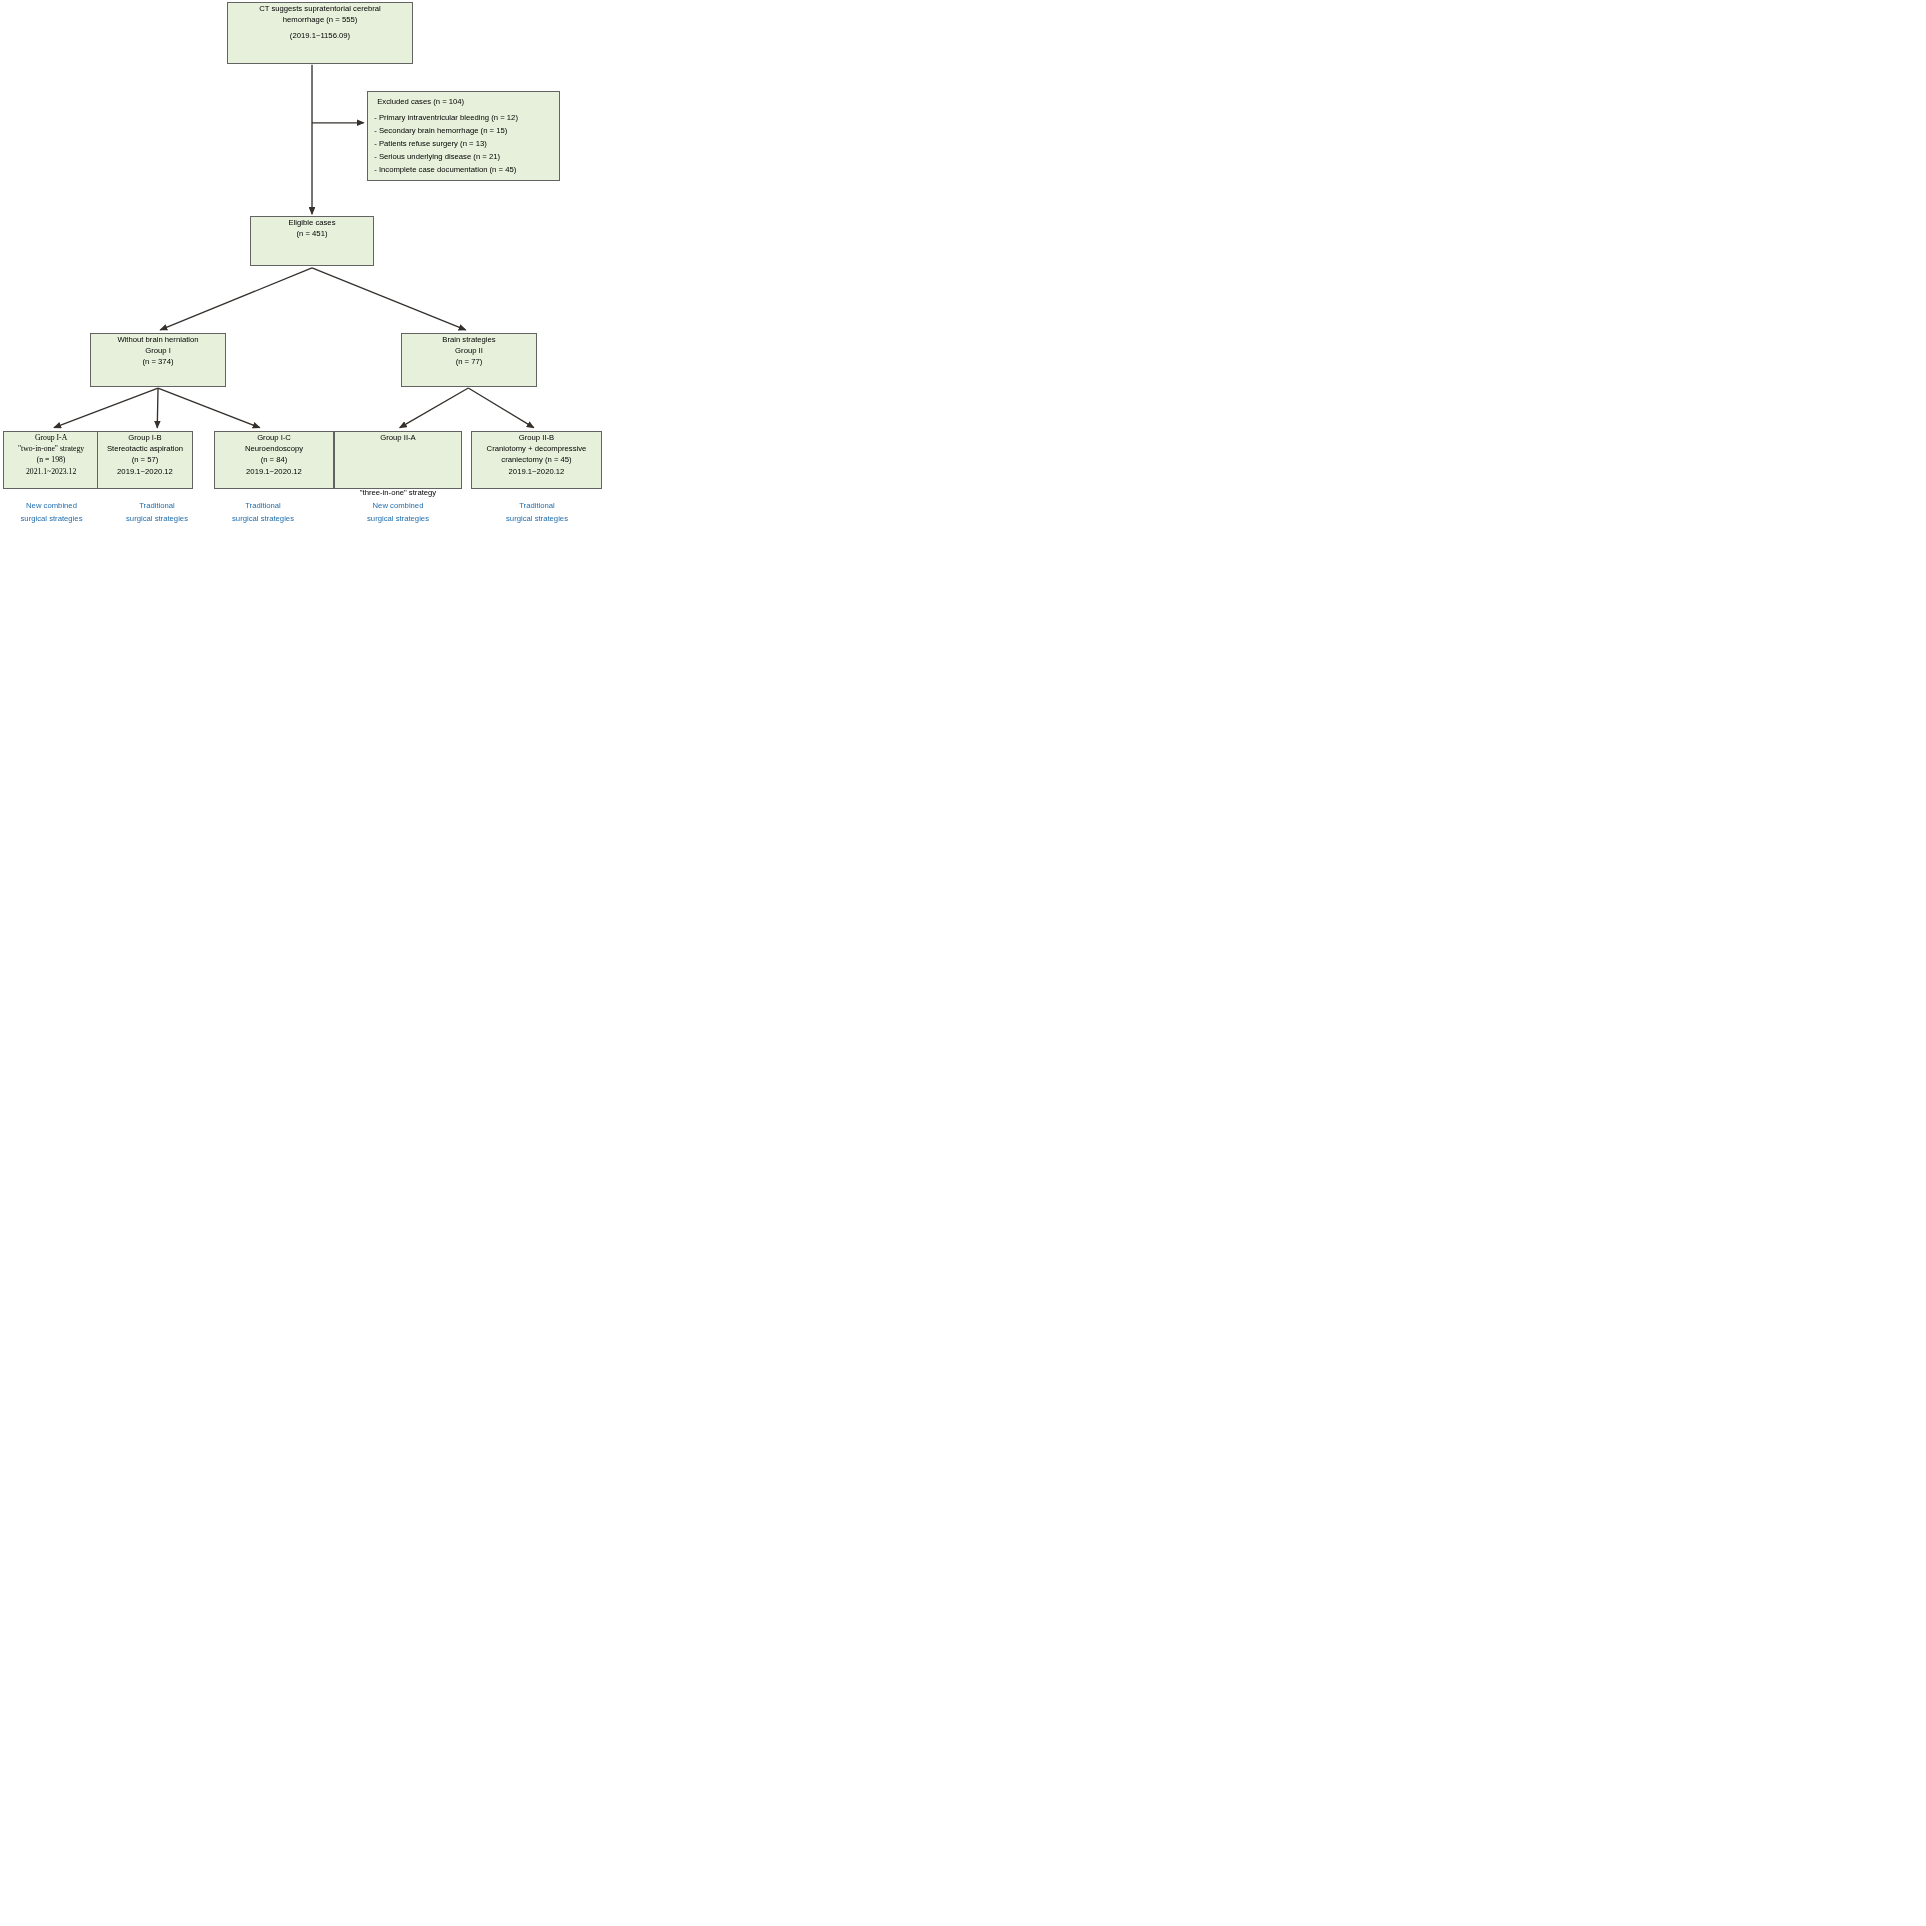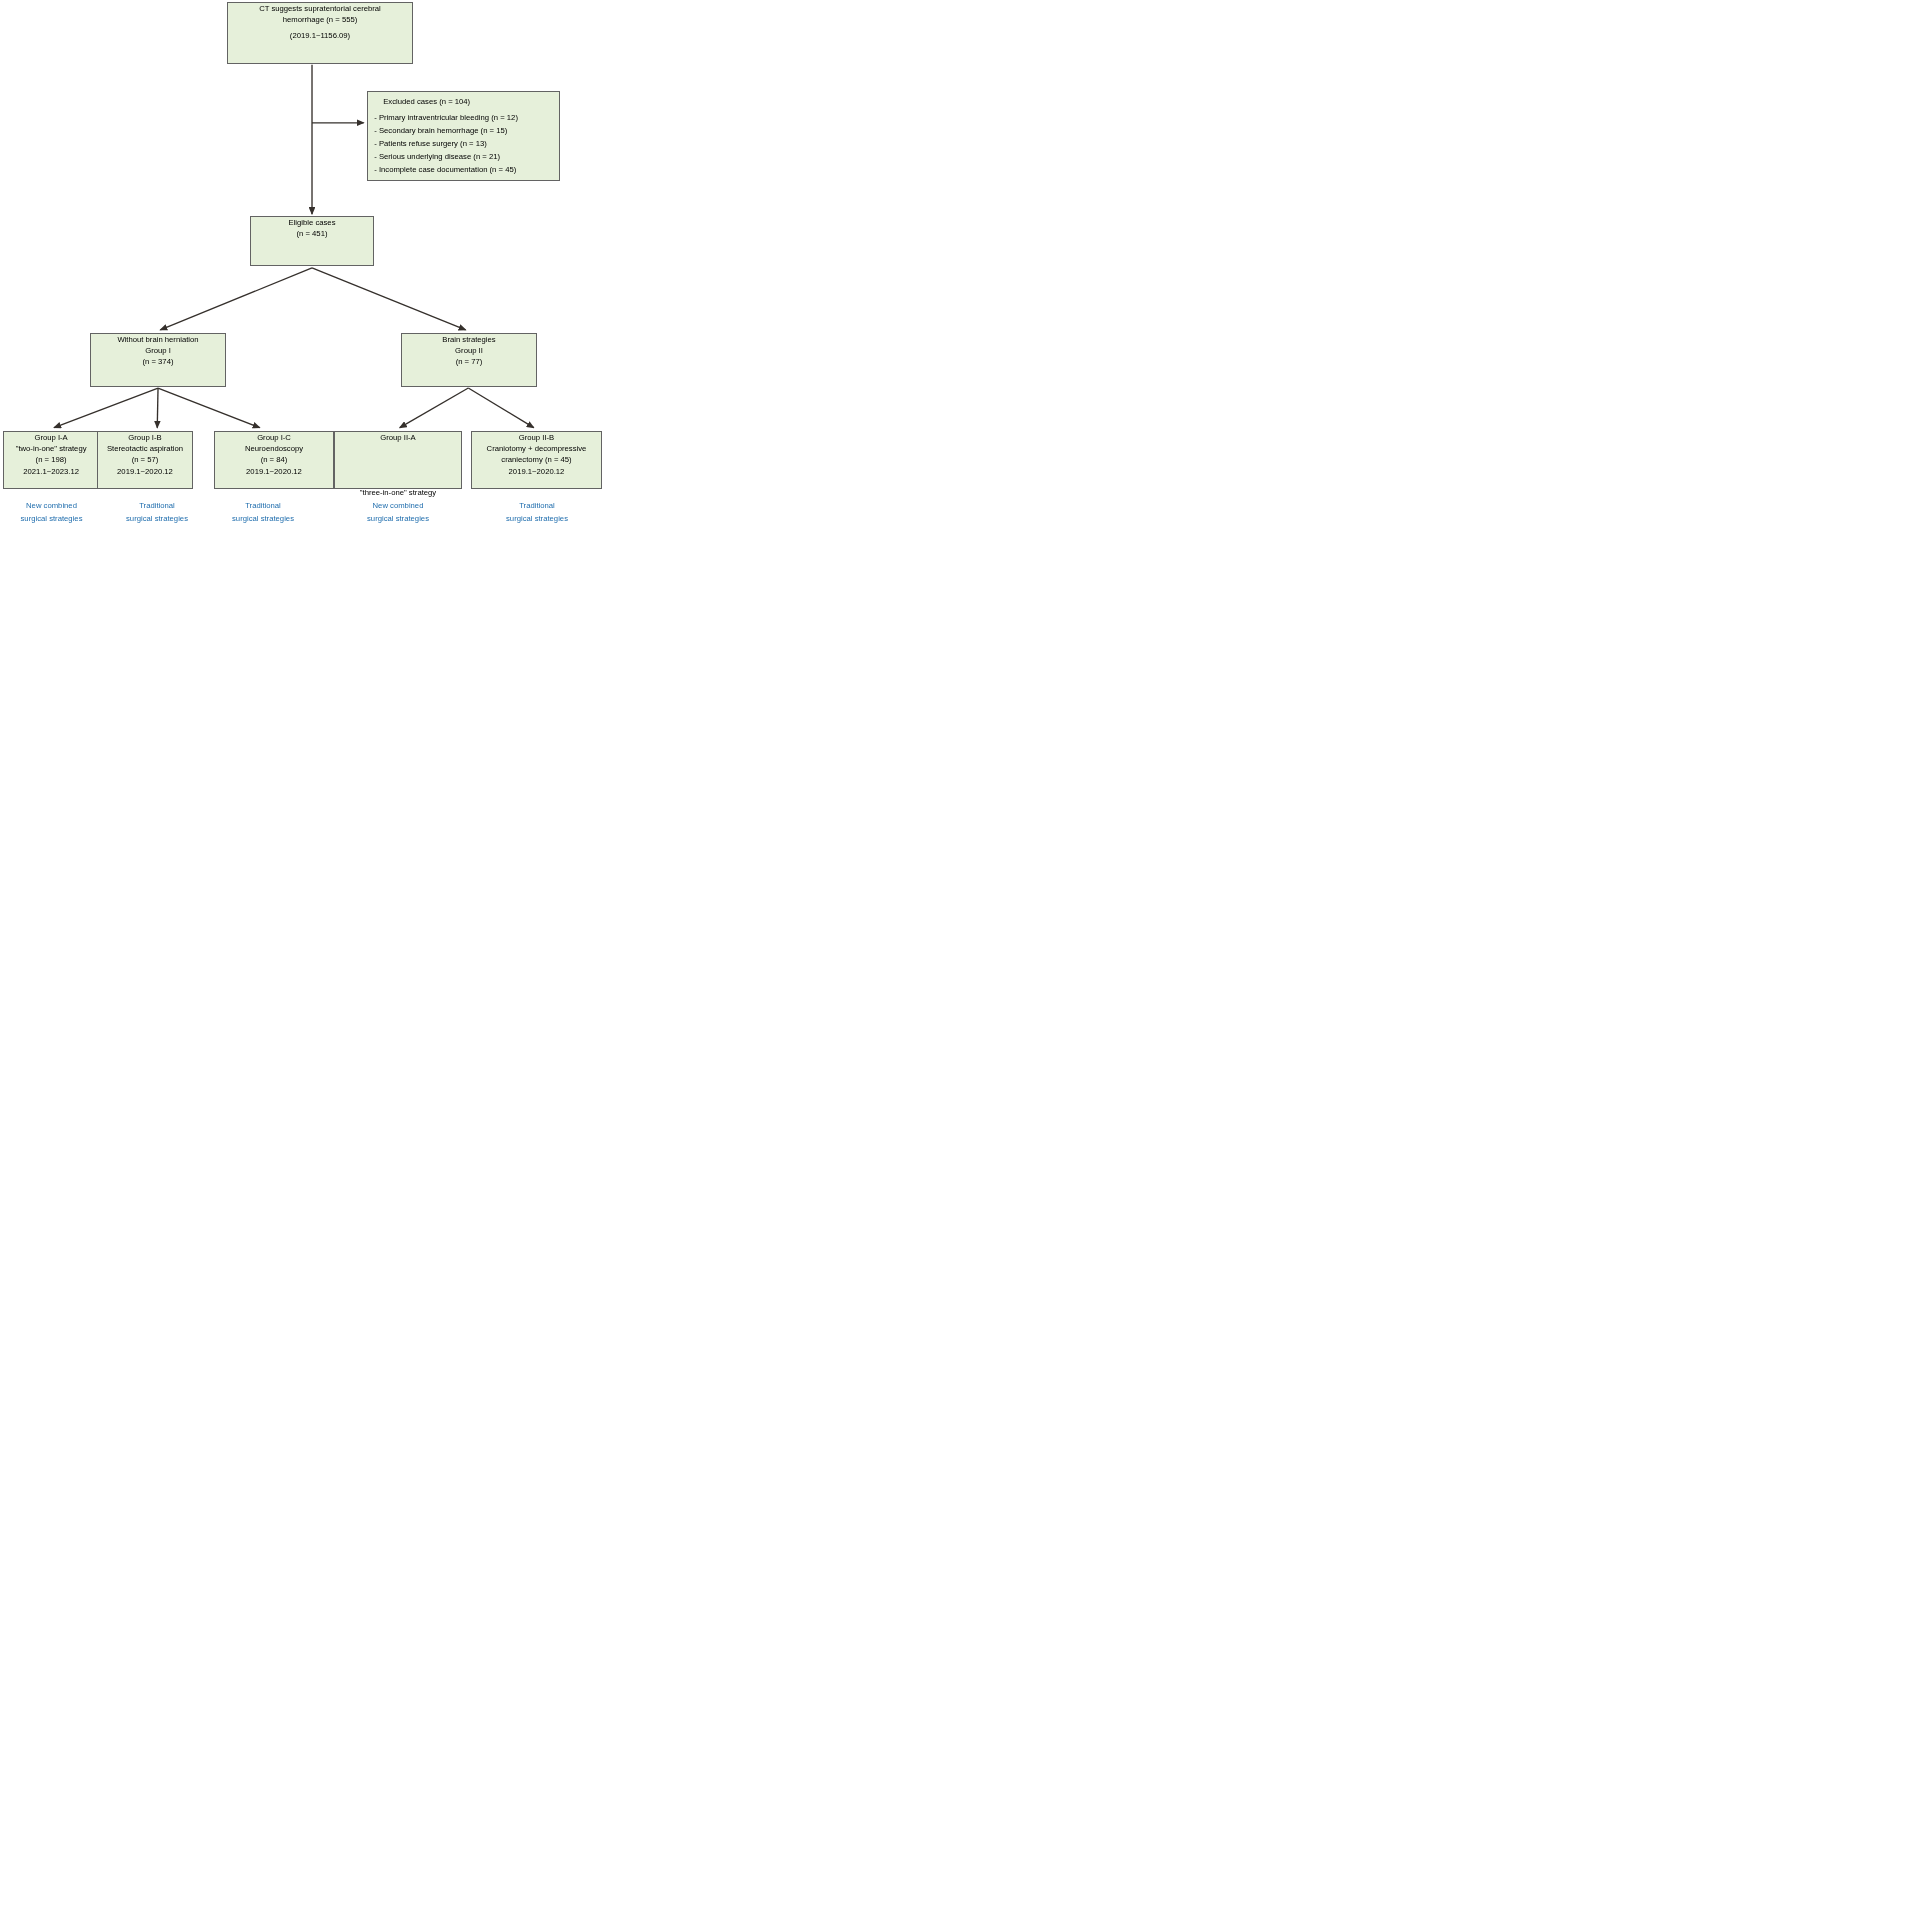--- a/index.html
+++ b/index.html
@@ -31,21 +31,21 @@
   }
   .box .bline { width: 100%; }
   .gap-above { margin-top: 4.6px; }
   #excluded-box {
     justify-content: center;
     align-items: flex-start;
     text-align: left;
     padding: 3.9px 6.2px;
   }
   #excluded-box .ex-title {
-    margin-left: 9px;
+    margin-left: 3px;
     margin-bottom: 3.5px;
     line-height: 11.6px;
   }
   #excluded-box .ex-item {
     line-height: 13px;
     white-space: nowrap;
   }
   .blue-label {
     position: absolute;
     width: 116px;
@@ -114,21 +114,21 @@
     <div class="bline">Group I</div>
     <div class="bline">(n = 374)</div>
   </div>
 
   <div class="box" id="group2-box" style="left:401px; top:333px; width:136px; height:54px;">
     <div class="bline">Brain strategies</div>
     <div class="bline">Group II</div>
     <div class="bline">(n = 77)</div>
   </div>
 
-  <div class="box" id="ia-box" style="left:3.1px; top:431px; width:96px; height:58px;">
+  <div class="box" id="ia-box" style="left:3.1px; top:431px; width:96px; height:58px;font-family:Liberation Serif, serif;">
     <div class="bline">Group I-A</div>
     <div class="bline">"two-in-one" strategy</div>
     <div class="bline">(n = 198)</div>
     <div class="bline">2021.1~2023.12</div>
   </div>
 
   <div class="box" id="ib-box" style="left:97px; top:431px; width:96px; height:58px;">
     <div class="bline">Group I-B</div>
     <div class="bline">Stereotactic aspiration</div>
     <div class="bline">(n = 57)</div>

